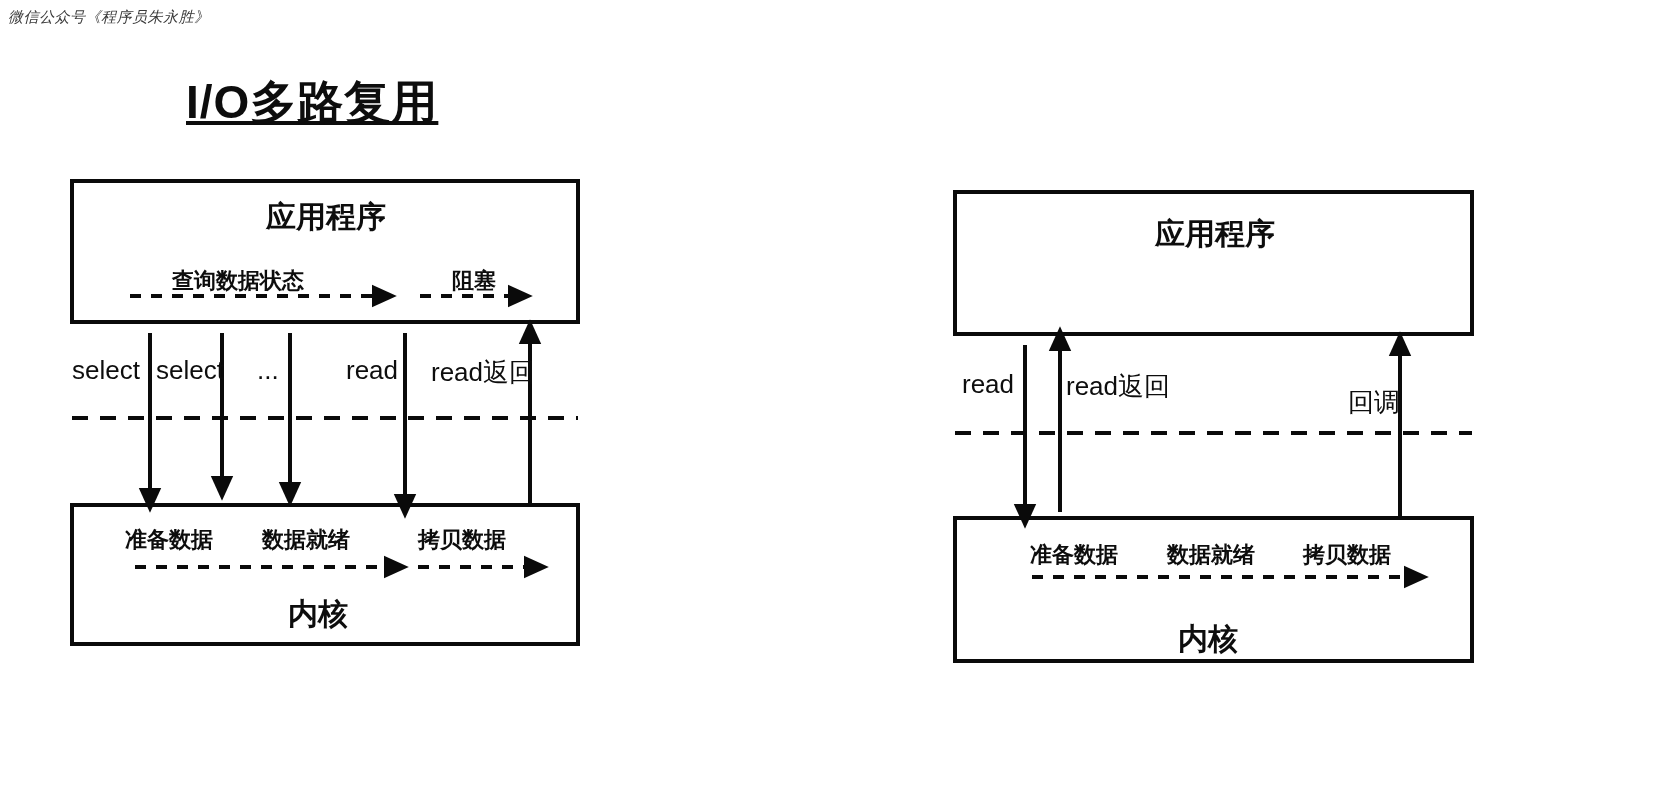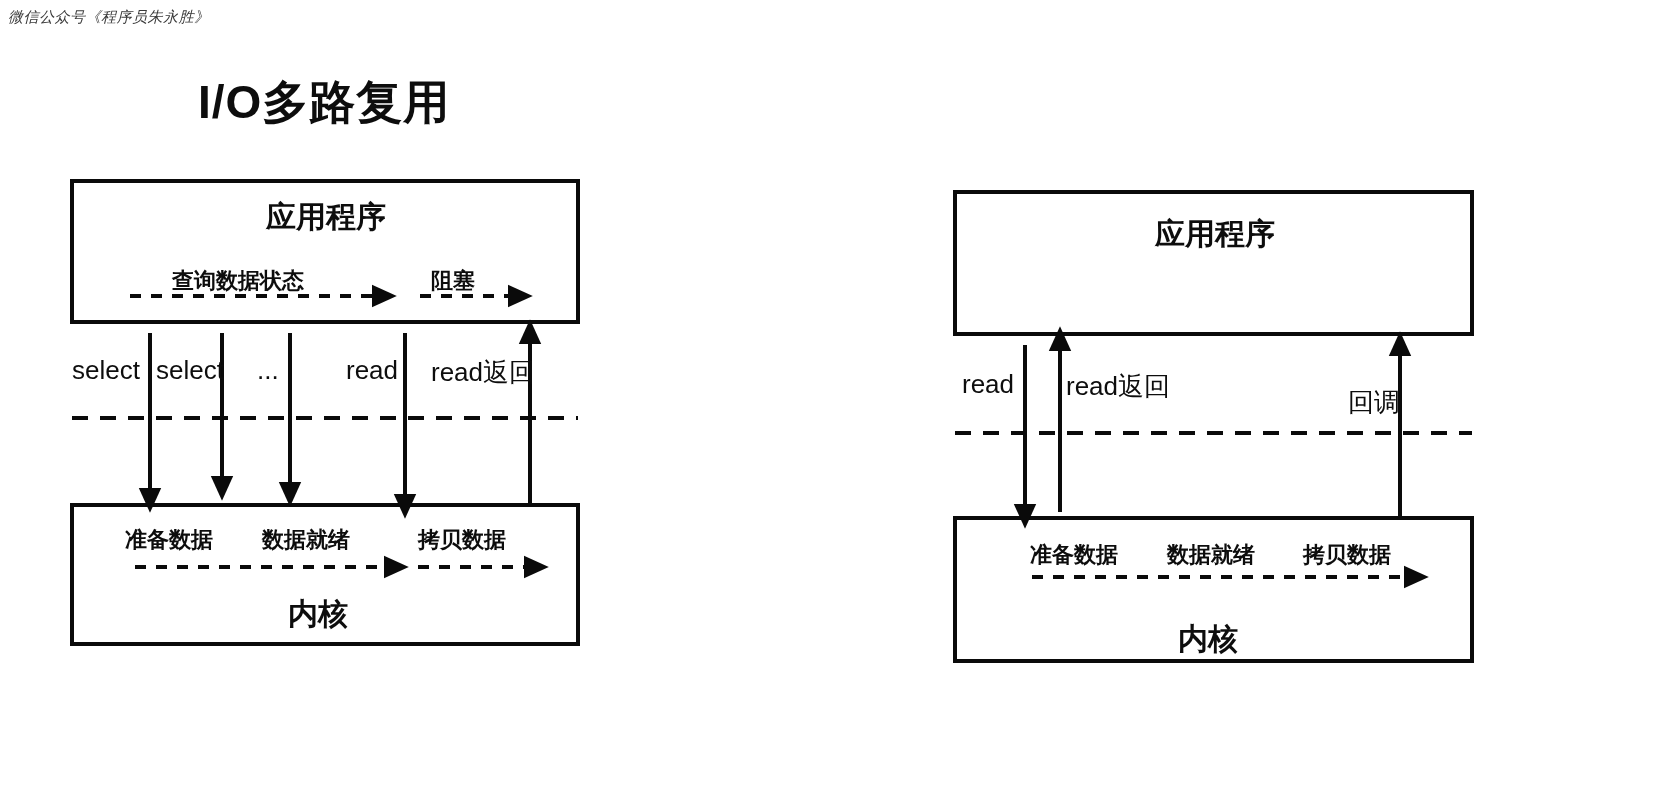--- a/index.html
+++ b/index.html
@@ -33,21 +33,21 @@
     white-space: nowrap;
   }
   .diagram-title {
     position: absolute;
     font-size: 46px;
     font-weight: 700;
     color: #0d0d0d;
     white-space: nowrap;
     letter-spacing: 1px;
   }
-  #title-left  { left: 198px; top: 72px; }
+  #title-left  { left: 186px; top: 72px; text-decoration: underline; }
   #title-right { left: 1156px; top: 72px; }
 
   svg.canvas {
     position: absolute;
     left: 0;
     top: 0;
     width: 1677px;
     height: 785px;
     overflow: visible;
   }
@@ -147,21 +147,21 @@
       <line class="solidline" x1="1400" y1="518" x2="1400" y2="352" marker-end="url(#ah)"></line>
 
       <line class="dasharrow" x1="1032" y1="577" x2="1408" y2="577" marker-end="url(#ah)"></line>
     </g>
   </svg>
 
   <div class="lbl box-title" style="left:266px; top:197px;">应用程序</div>
   <div class="lbl box-title" style="left:288px; top:594px;">内核</div>
 
   <div class="lbl flow-label" style="left:172px; top:266px;">查询数据状态</div>
-  <div class="lbl flow-label" style="left:431px; top:266px;">阻塞</div>
+  <div class="lbl flow-label" style="left:452px; top:266px;">阻塞</div>
 
   <div class="lbl side-label" style="left:72px; top:355px;">select</div>
   <div class="lbl side-label" style="left:156px; top:355px;">select</div>
   <div class="lbl side-label" style="left:257px; top:355px;">...</div>
   <div class="lbl side-label" style="left:346px; top:355px;">read</div>
   <div class="lbl side-label" style="left:431px; top:355px;">read返回</div>
 
   <div class="lbl kernel-label" style="left:125px; top:525px;">准备数据</div>
   <div class="lbl kernel-label" style="left:262px; top:525px;">数据就绪</div>
   <div class="lbl kernel-label" style="left:418px; top:525px;">拷贝数据</div>

